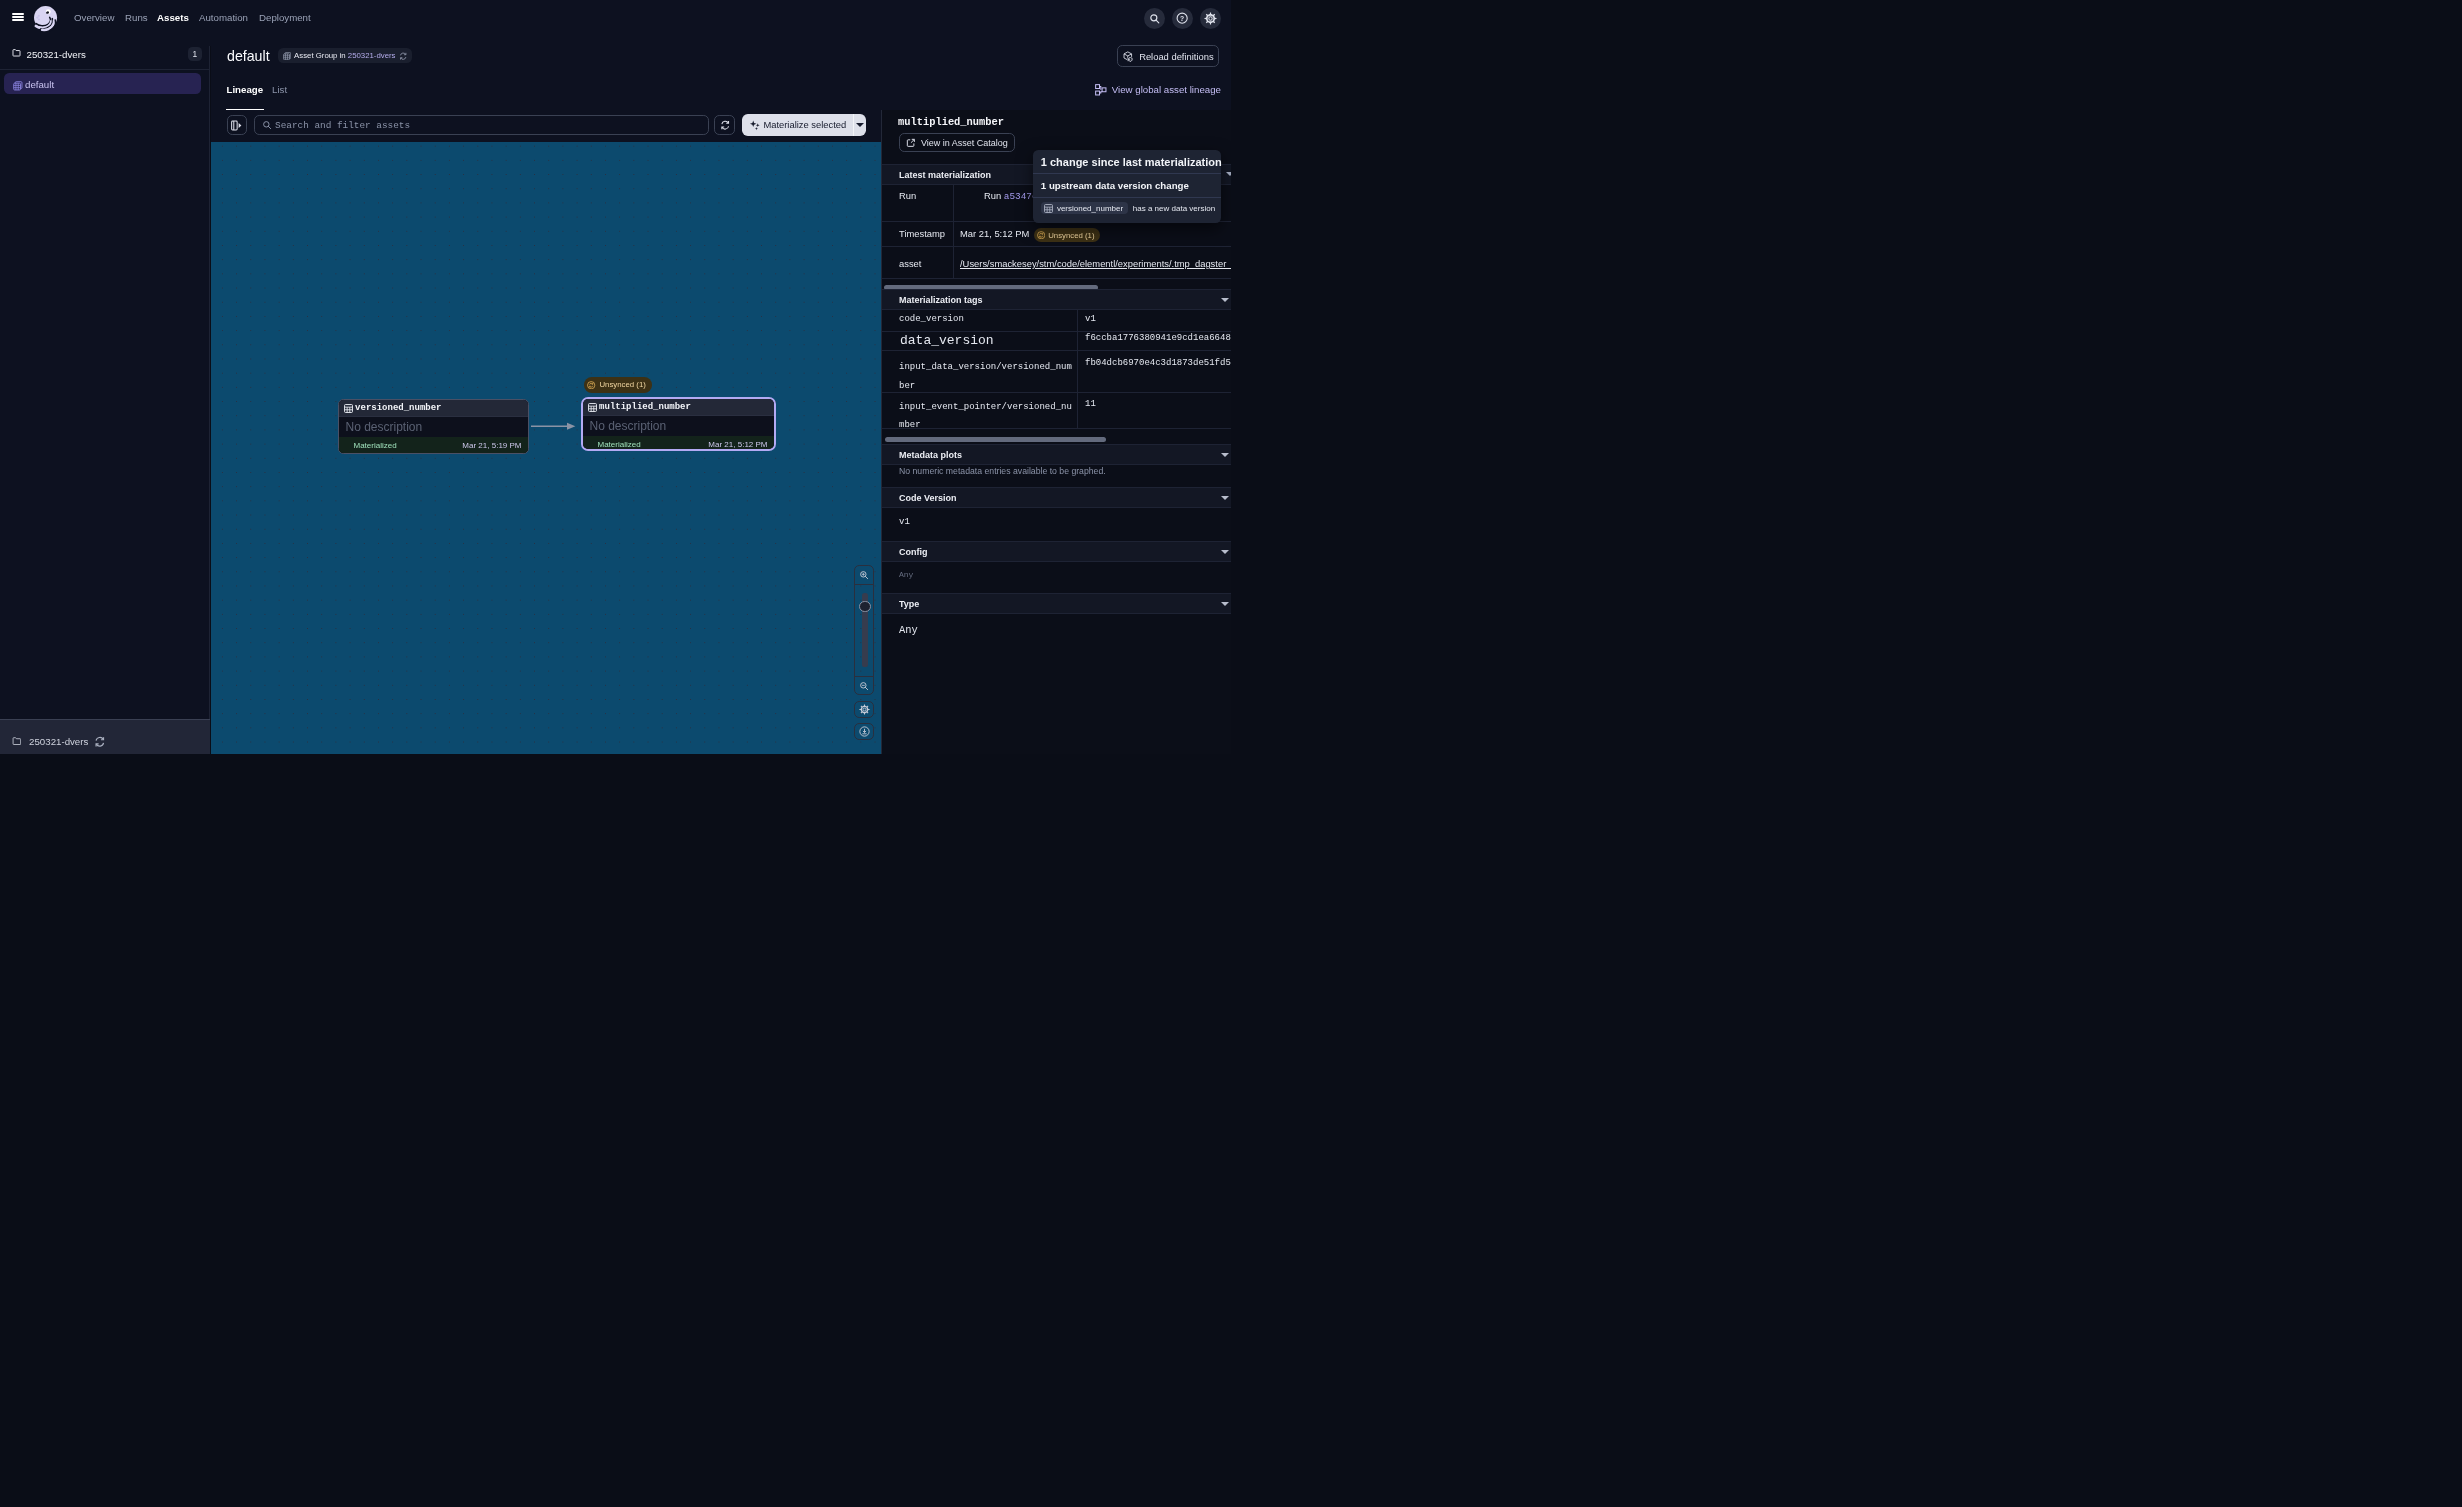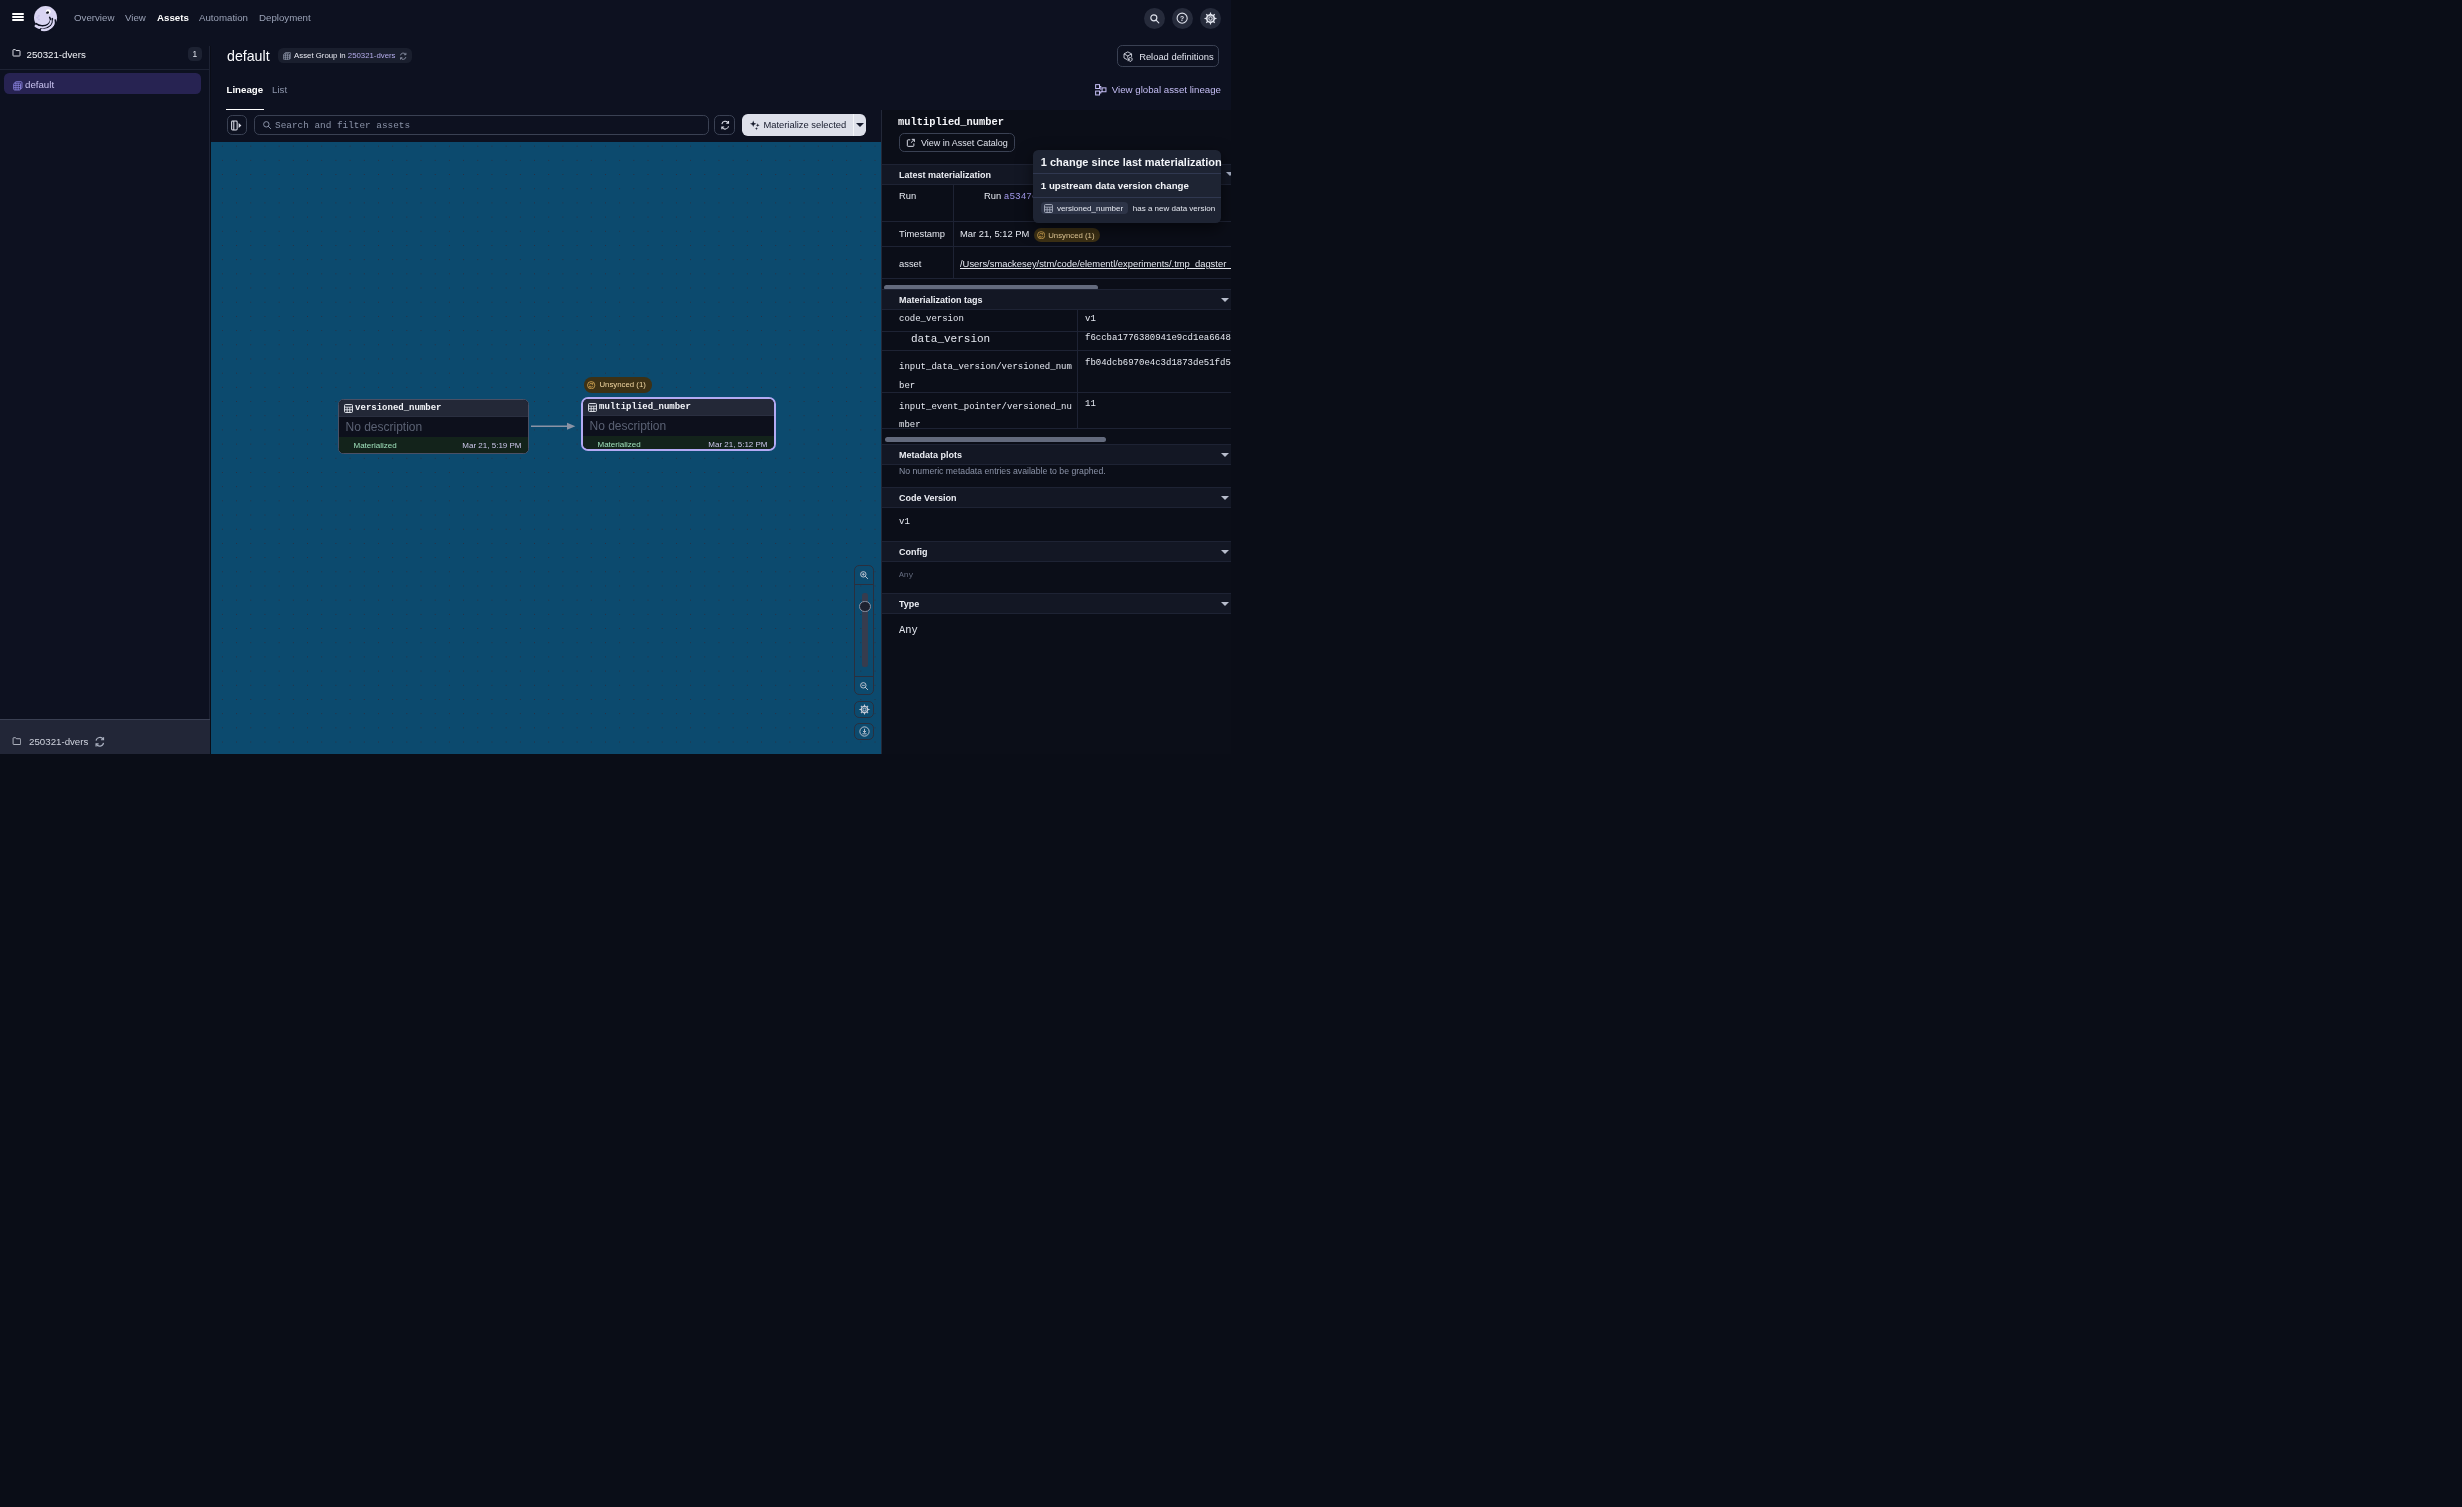--- a/index.html
+++ b/index.html
@@ -68,21 +68,21 @@
       <path d="M12.5 36.8 C 18 37.6 24 35.6 27.6 31.8 C 30.2 29 31.3 25.4 30.8 22.2" fill="none" stroke="#d9d5f2" stroke-width="3.8" stroke-linecap="round"></path>
       <path d="M32.8 21.6 C 34 25.6 33.2 30 30.4 33.4 C 28.8 35.4 26.6 36.9 24.2 37.7" fill="none" stroke="#0d1120" stroke-width="2.5" stroke-linecap="round"></path>
       <circle cx="22.0" cy="8.8" r="3.8" fill="#ffffff"></circle>
       <ellipse cx="20.9" cy="10.2" rx="2.3" ry="1.85" fill="#11131f" transform="rotate(-14 20.9 10.2)"></ellipse>
       <circle cx="7.4" cy="15.2" r="1.6" fill="#c9c3ec"></circle>
       <circle cx="5.2" cy="17.9" r="1.8" fill="#c9c3ec"></circle>
       <circle cx="7.6" cy="20.9" r="1.6" fill="#c9c3ec"></circle>
     </svg>
   </div>
   <div class="navitem" style="left:74px;">Overview</div>
-  <div class="navitem" style="left:125px;">View</div>
+  <div class="navitem" style="left:125px;">Runs</div>
   <div class="navitem active" style="left:157px;">Assets</div>
   <div class="navitem" style="left:199px;">Automation</div>
   <div class="navitem" style="left:259px;">Deployment</div>
   <div class="navbtn" style="left:1144px;">
     <svg width="11.6" height="11.6" viewBox="0 0 18 18">
         <circle cx="7.5" cy="7.5" r="4.7" fill="none" stroke="#dfe2ec" stroke-width="1.8"></circle>
         <line x1="11" y1="11" x2="15.2" y2="15.2" stroke="#dfe2ec" stroke-width="1.8" stroke-linecap="round"></line>
       </svg>
   </div>
   <div class="navbtn" style="left:1172px;">
@@ -330,21 +330,21 @@
       </div>
   </div>
 
   <div class="rrow mono" style="top:200px; height:22px;"></div>
   <div class="rrow mono" style="top:222px; height:19px;"></div>
   <div class="rrow mono" style="top:242px; height:41px;"></div>
   <div class="rrow mono" style="top:283px; height:36px;"></div>
   <div class="abs" style="left:195px; top:200px; width:0.6px; height:119px; background:#1e2334;"></div>
   <div class="abs mono" style="left:17px; top:204px; font-size:9px;">code_version</div>
   <div class="abs mono" style="left:203px; top:204px; font-size:9px;">v1</div>
-  <div class="abs mono" style="left:29px; top:223px; font-size:11px;">data_version</div>
+  <div class="abs mono" style="left:18px; top:223px; font-size:13px;">data_version</div>
   <div class="abs mono" style="left:203px; top:223px; font-size:9px; width:148px; overflow:visible; white-space:nowrap;">f6ccba1776380941e9cd1ea66481d2</div>
   <div class="abs mono" style="left:17px; top:248px; font-size:9px; width:173px; line-height:19px; word-break:break-all;">input_data_version/versioned_number</div>
   <div class="abs mono" style="left:203px; top:248px; font-size:9px; width:148px; overflow:visible; white-space:nowrap;">fb04dcb6970e4c3d1873de51fd5a52</div>
   <div class="abs mono" style="left:17px; top:289px; font-size:9px; width:173px; line-height:17.5px; word-break:break-all;">input_event_pointer/versioned_number</div>
   <div class="abs mono" style="left:203px; top:289px; font-size:9px;">11</div>
   <div class="abs" style="left:2.6px; top:327px; width:221px; height:4.5px; background:#636a7d; border-radius:2.6px;"></div>
   <div class="sechead" style="top:334px;">
     <div class="t">Metadata plots</div>
     <div class="c">
         <div class="caret-down"></div>

